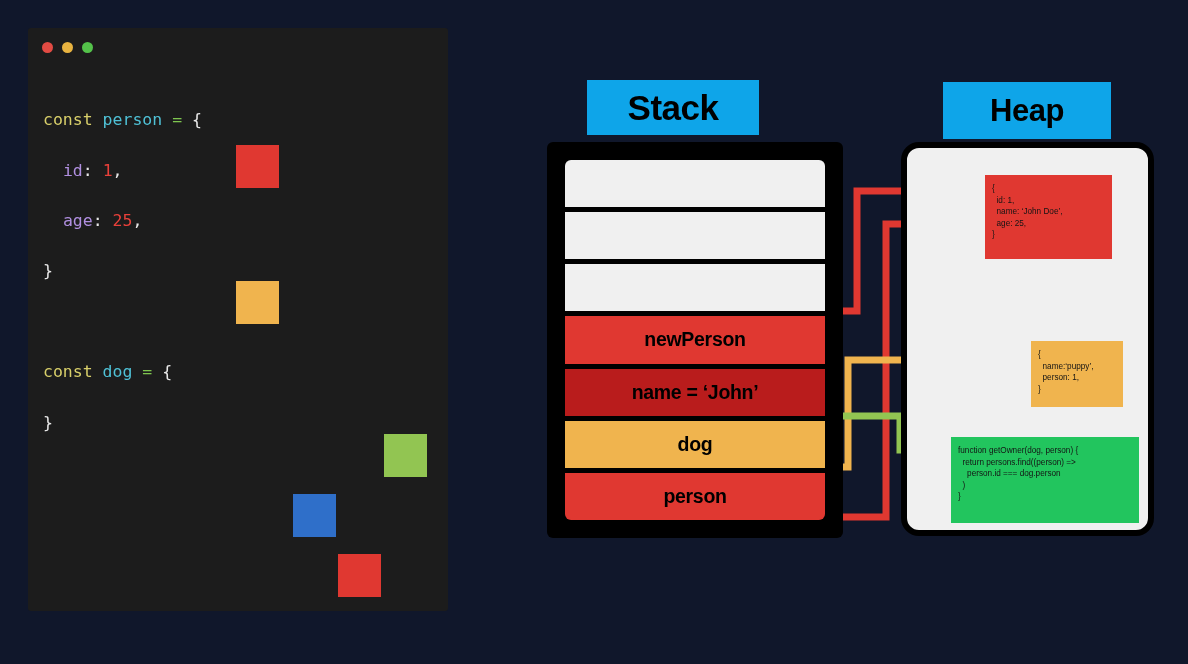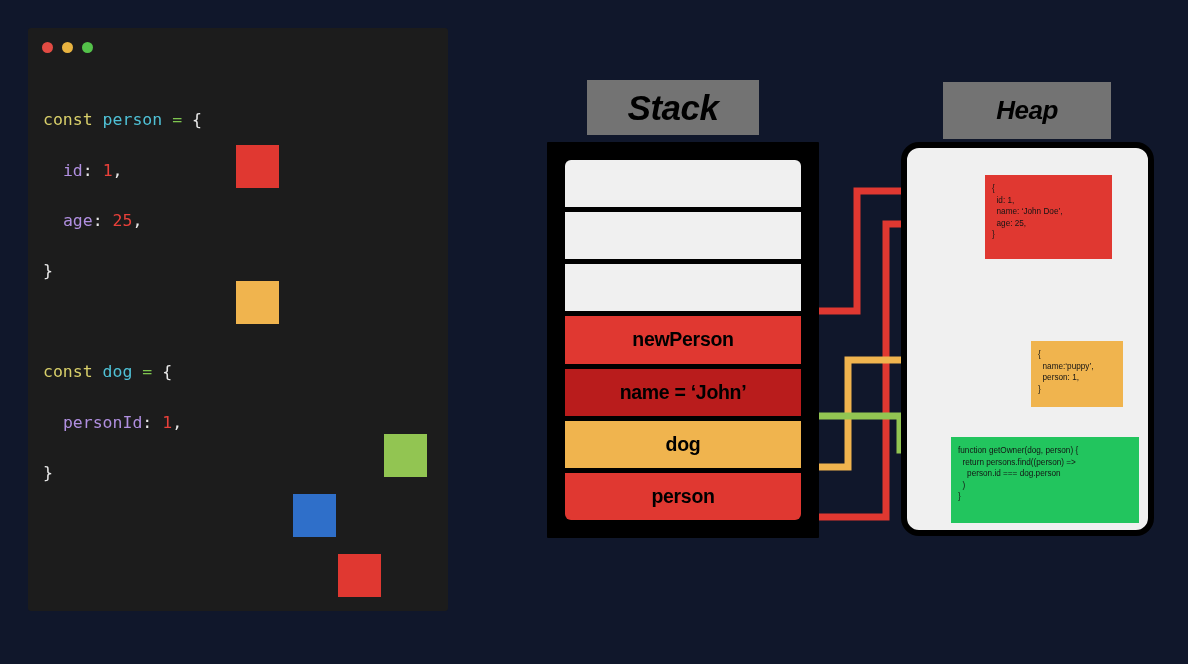--- a/index.html
+++ b/index.html
@@ -69,40 +69,39 @@
   #wires {
     position: absolute;
     left: 0; top: 0;
     width: 1188px; height: 664px;
     pointer-events: none;
   }
 
   
   #stack-label, #heap-label {
     position: absolute;
-    background: #737373;
+    background: #0ea5e9;
     color: #000000;
     font-weight: bold;
     display: flex;
     align-items: center;
     justify-content: center;
     letter-spacing: -0.5px;
-    font-style: italic;
   }
   #stack-label { left: 587px; top: 80px;  width: 172px; height: 55px; font-size: 35px; }
-  #heap-label  { left: 943px; top: 82px;  width: 168px; height: 57px; font-size: 26px; }
+  #heap-label  { left: 943px; top: 82px;  width: 168px; height: 57px; font-size: 31px; }
 
   #stack {
     position: absolute;
     left: 547px;
     top: 142px;
-    width: 272px;
+    width: 296px;
     height: 396px;
     background: #000000;
-    border-radius: 1px;
+    border-radius: 6px;
     padding: 18px;
     box-sizing: border-box;
     display: flex;
     flex-direction: column;
     gap: 5px;
   }
   .slot {
     flex: 1;
     display: flex;
     align-items: center;
@@ -153,21 +152,20 @@
     <span class="dot green"></span>
   </div>
 
   <div id="code">
 <div class="ln"><span class="kw">const</span> <span class="var">person</span> <span class="op">=</span> <span class="pun">{</span></div>
 <div class="ln">  <span class="prop">id</span><span class="pun">:</span> <span class="num">1</span><span class="pun">,</span></div>
 <div class="ln">  <span class="prop">age</span><span class="pun">:</span> <span class="num">25</span><span class="pun">,</span></div>
 <div class="ln"><span class="pun">}</span></div>
 <div class="ln"> </div>
 <div class="ln"><span class="kw">const</span> <span class="var">dog</span> <span class="op">=</span> <span class="pun">{</span></div>
-<div class="ln">  <span class="prop">personId</span><span class="pun">:</span> <span class="num">1</span><span class="pun">,</span></div>
 <div class="ln"><span class="pun">}</span></div>
 <div class="ln"> </div>
 <div class="ln">   </div>
 
 
 
 
 
 
 

